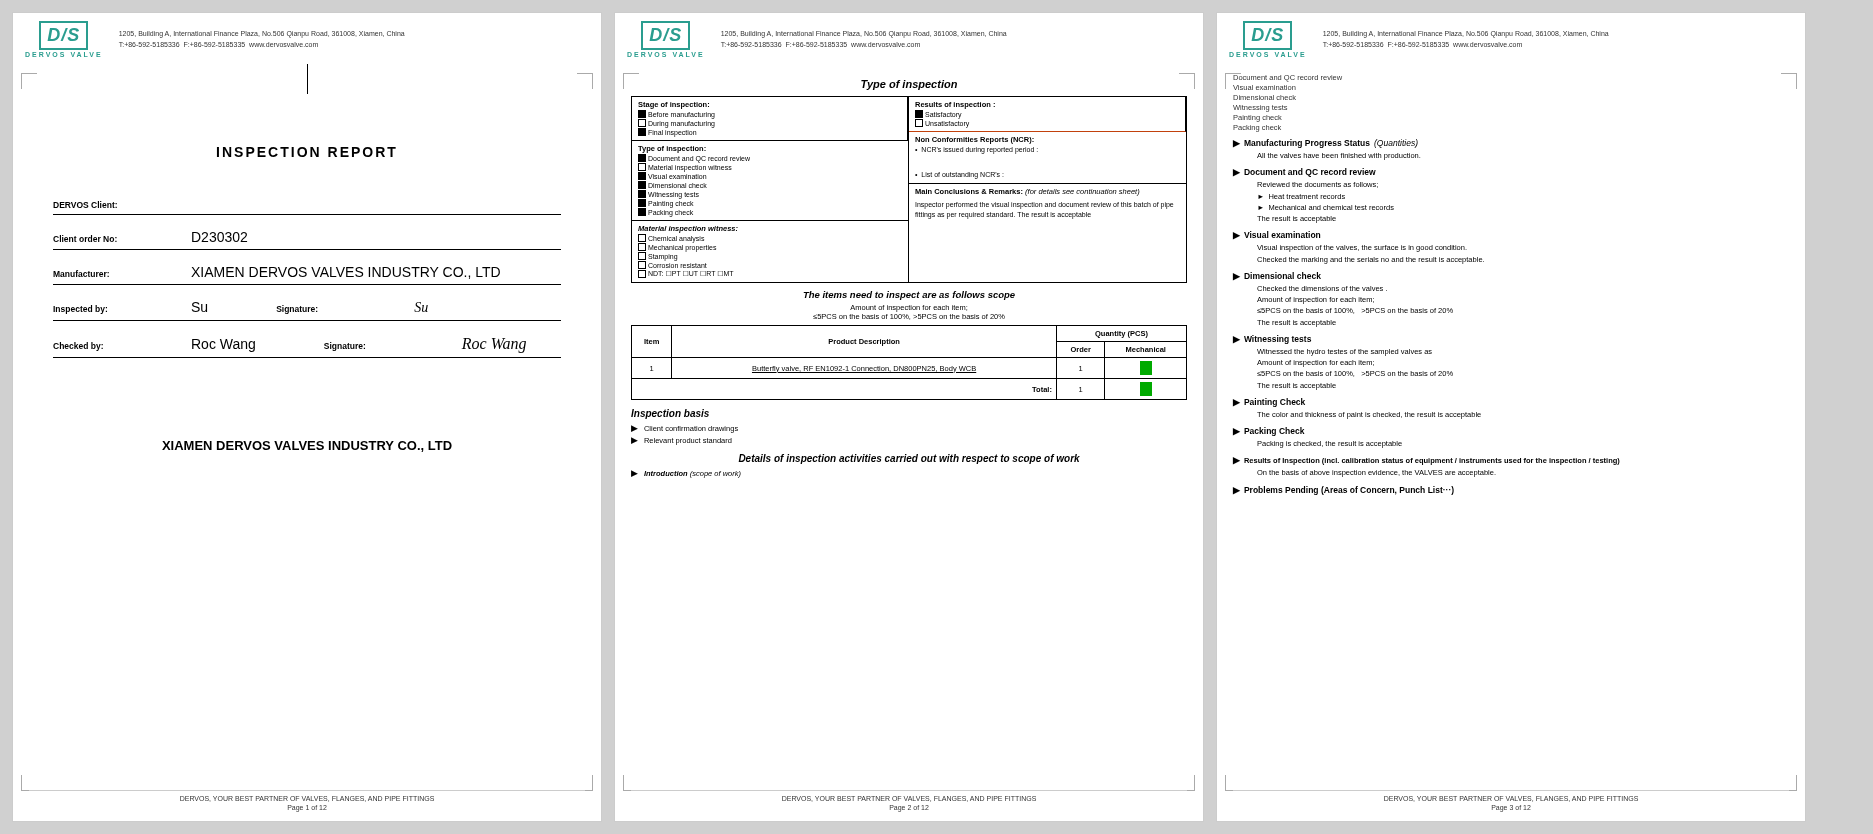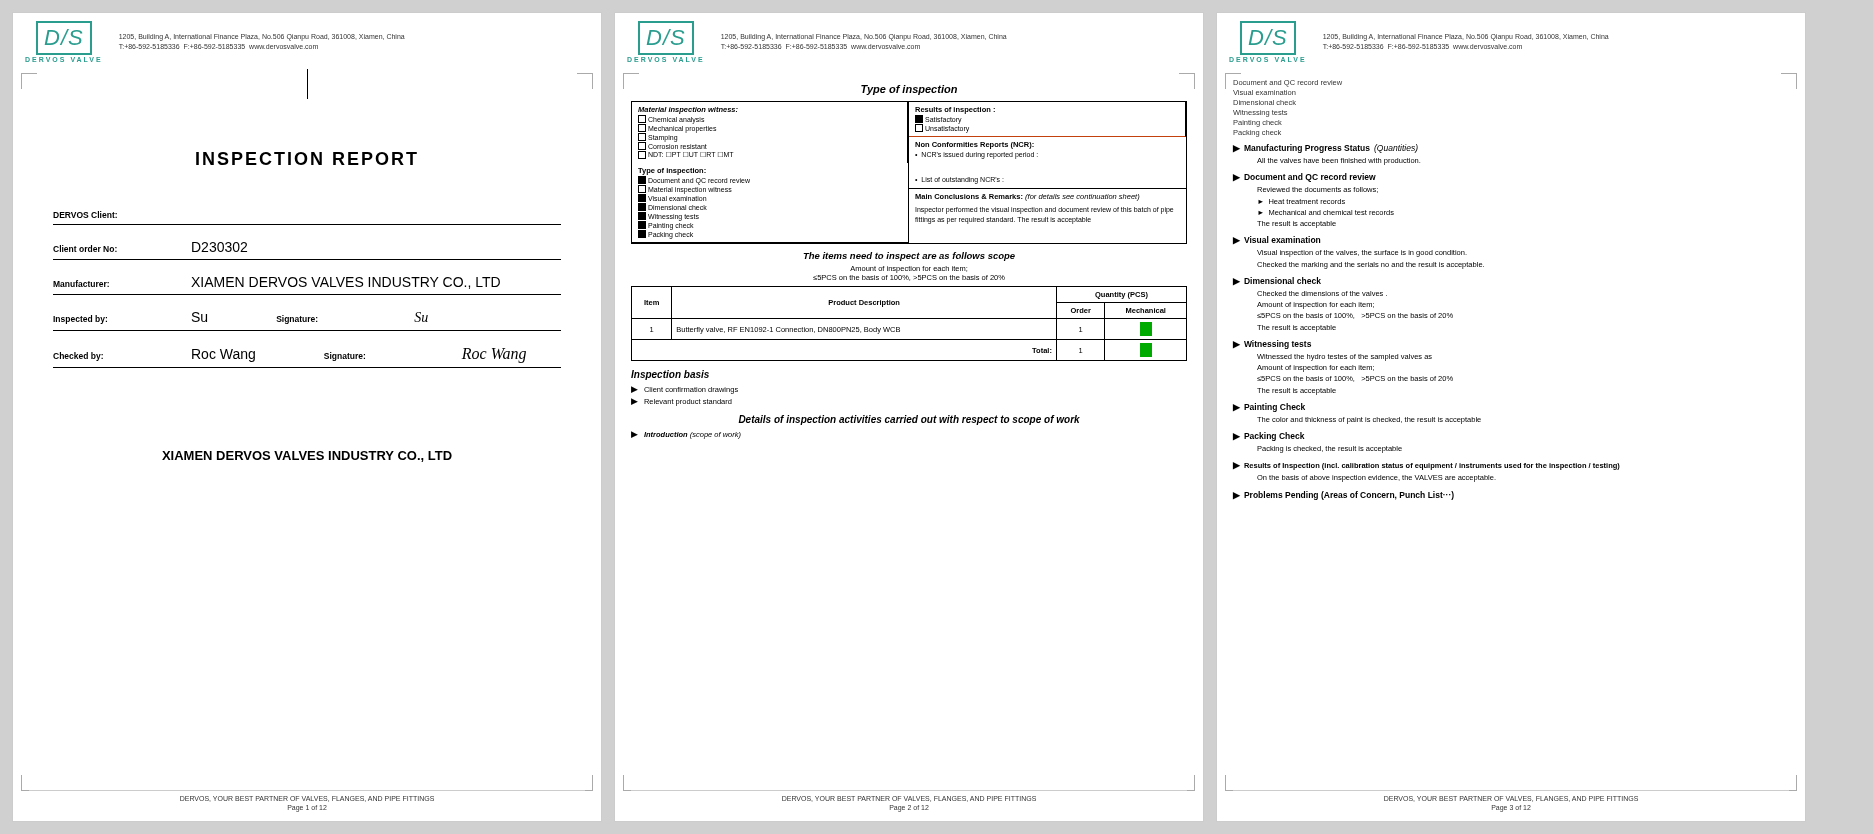--- a/index.html
+++ b/index.html
@@ -37,22 +37,22 @@
       margin-right: 16px;
     }
     .logo-box {
       border: 2px solid #2a9d8f;
       padding: 2px 6px;
       display: flex;
       align-items: center;
       gap: 2px;
     }
     .logo-dvs {
-      font-size: 22px;
-      font-weight: 400;
+      font-size: 18px;
+      font-weight: 700;
       color: #2a9d8f;
       letter-spacing: 1px;
       font-style: italic;
     }
     .logo-subtitle {
       font-size: 7px;
       color: #2a9d8f;
       letter-spacing: 2px;
       margin-top: 1px;
       font-weight: bold;
@@ -84,21 +84,21 @@
     .corner-tr { top: 60px; right: 8px; border-top: 1px solid #aaa; border-right: 1px solid #aaa; }
     .corner-bl { bottom: 30px; left: 8px; border-bottom: 1px solid #aaa; border-left: 1px solid #aaa; }
     .corner-br { bottom: 30px; right: 8px; border-bottom: 1px solid #aaa; border-right: 1px solid #aaa; }
 
     
     .page1-content {
       padding: 20px 40px;
     }
     .page1-title {
       text-align: center;
-      font-size: 18px;
+      font-size: 14px;
       font-weight: 900;
       letter-spacing: 2px;
       margin: 30px 0 40px 0;
     }
     .page1-field {
       margin-bottom: 14px;
       padding-bottom: 4px;
       border-bottom: 1px solid #000;
       display: flex;
       align-items: baseline;
@@ -169,21 +169,21 @@
     .qty-table {
       width: 100%;
       border-collapse: collapse;
       font-size: 7.5px;
     }
     .qty-table th, .qty-table td {
       border: 1px solid #000;
       padding: 3px 4px;
       text-align: center;
     }
-    .qty-table .product-col { text-align: left; }
+    .qty-table .product-col { text-align: center; text-decoration: underline; }
     .green-bar {
       display: inline-block;
       width: 12px;
       height: 14px;
       background: #00aa00;
       vertical-align: middle;
     }
     .inspection-basis {
       font-style: italic;
       font-weight: bold;
@@ -332,37 +332,43 @@
       <div><span>T:+86-592-5185336</span>&nbsp;&nbsp;<span>F:+86-592-5185335</span>&nbsp;&nbsp;<span>www.dervosvalve.com</span></div>
     </div>
   </div>
 
   <div class="page2-content">
     <div class="section-title-center">Type of inspection</div>
 
     <div class="inspection-type-box">
 
       <div style="border-right:1px solid #000;">
-        <div class="insp-cell" style="padding:3px 6px; border-bottom:none;">
-          <div class="insp-cell-header" style="font-style:italic; font-weight:bold;">Material inspection witness:</div>
-          <div class="insp-item"><span class="cb"></span> Chemical analysis</div>
-          <div class="insp-item"><span class="cb"></span> Mechanical properties</div>
-          <div class="insp-item"><span class="cb"></span> Stamping</div>
-          <div class="insp-item"><span class="cb"></span> Corrosion resistant</div>
-          <div class="insp-item"><span class="cb"></span> NDT: ☐PT ☐UT ☐RT ☐MT</div>
+        <div class="insp-cell" style="border-bottom:1px solid #000; padding:3px 6px;">
+          <div class="insp-cell-header">Stage of inspection:</div>
+          <div class="insp-item"><span class="cb cb-filled"></span> Before manufacturing</div>
+          <div class="insp-item"><span class="cb"></span> During manufacturing</div>
+          <div class="insp-item"><span class="cb cb-filled"></span> Final inspection</div>
         </div>
         <div class="insp-cell" style="border-bottom:1px solid #000; padding:3px 6px;">
           <div class="insp-cell-header">Type of inspection:</div>
           <div class="insp-item"><span class="cb cb-filled"></span> Document and QC record review</div>
           <div class="insp-item"><span class="cb"></span> Material inspection witness</div>
           <div class="insp-item"><span class="cb cb-filled"></span> Visual examination</div>
           <div class="insp-item"><span class="cb cb-filled"></span> Dimensional check</div>
           <div class="insp-item"><span class="cb cb-filled"></span> Witnessing tests</div>
           <div class="insp-item"><span class="cb cb-filled"></span> Painting check</div>
           <div class="insp-item"><span class="cb cb-filled"></span> Packing check</div>
+        </div>
+        <div class="insp-cell" style="padding:3px 6px; border-bottom:none;">
+          <div class="insp-cell-header" style="font-style:italic; font-weight:bold;">Material inspection witness:</div>
+          <div class="insp-item"><span class="cb"></span> Chemical analysis</div>
+          <div class="insp-item"><span class="cb"></span> Mechanical properties</div>
+          <div class="insp-item"><span class="cb"></span> Stamping</div>
+          <div class="insp-item"><span class="cb"></span> Corrosion resistant</div>
+          <div class="insp-item"><span class="cb"></span> NDT: ☐PT ☐UT ☐RT ☐MT</div>
         </div>
       </div>
 
       <div>
         <div class="insp-cell" style="border-bottom:1px solid #c2410c; padding:3px 6px;">
           <div class="insp-cell-header">Results of inspection :</div>
           <div class="insp-item"><span class="cb cb-filled"></span> Satisfactory</div>
           <div class="insp-item"><span class="cb"></span> Unsatisfactory</div>
         </div>
         <div class="insp-cell" style="border-bottom:1px solid #000; padding:3px 6px;">

